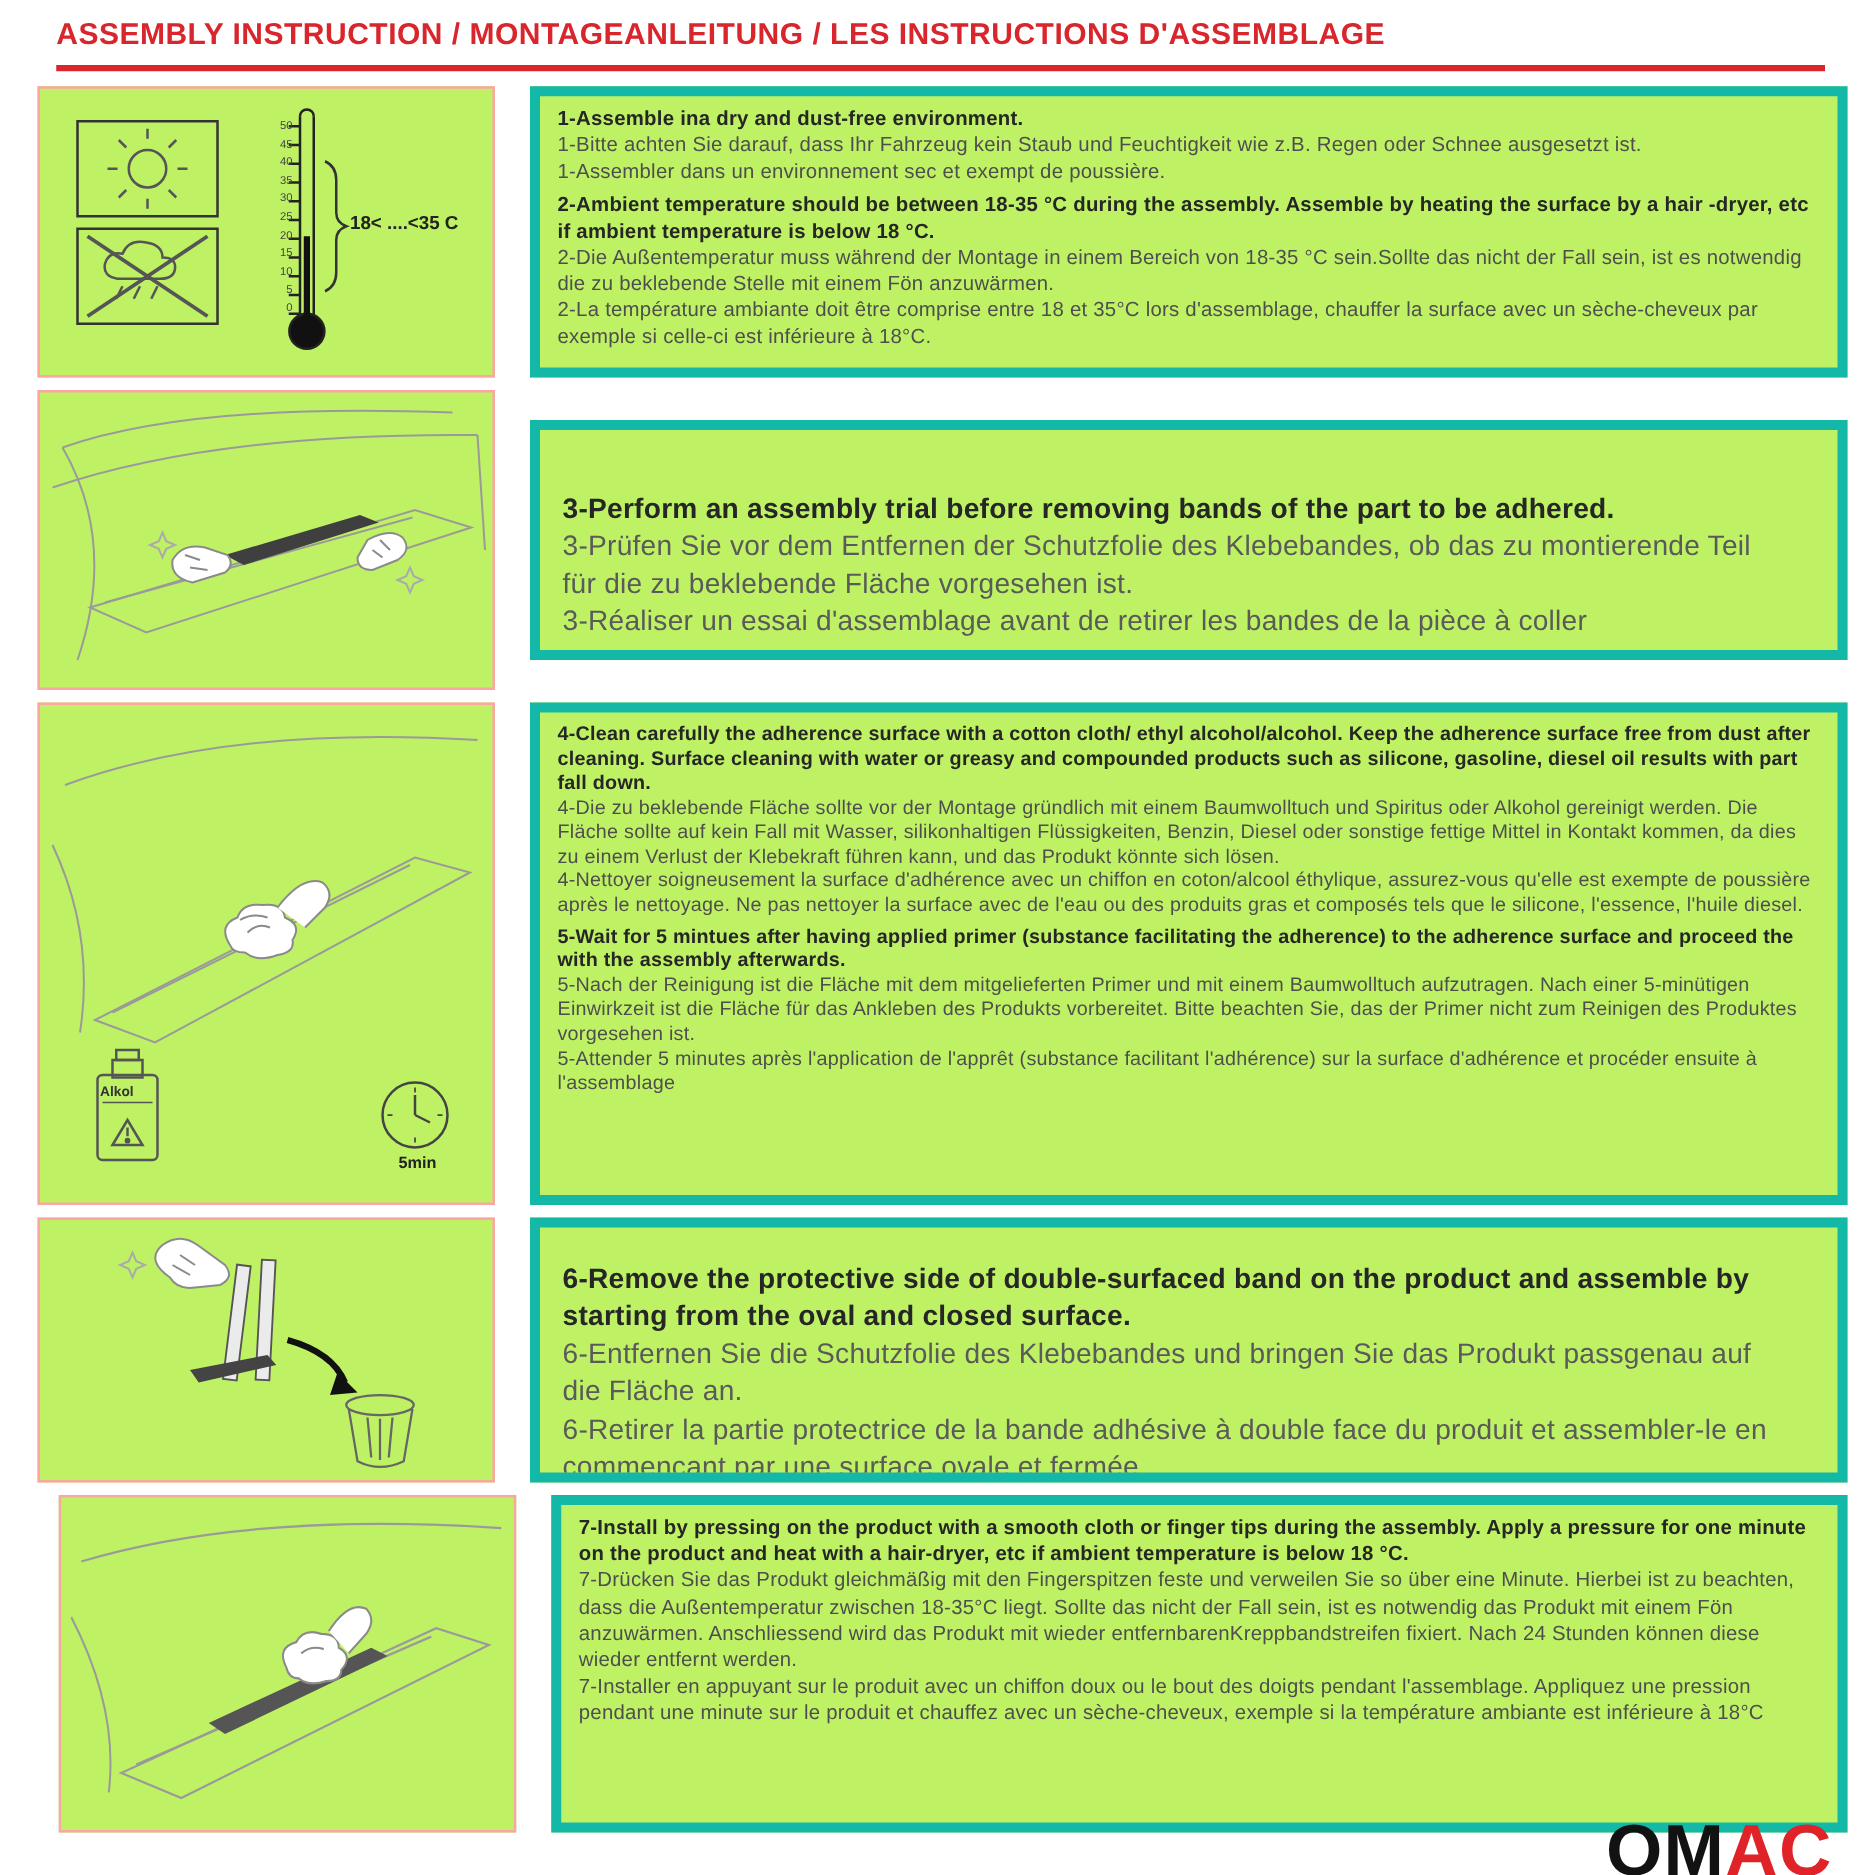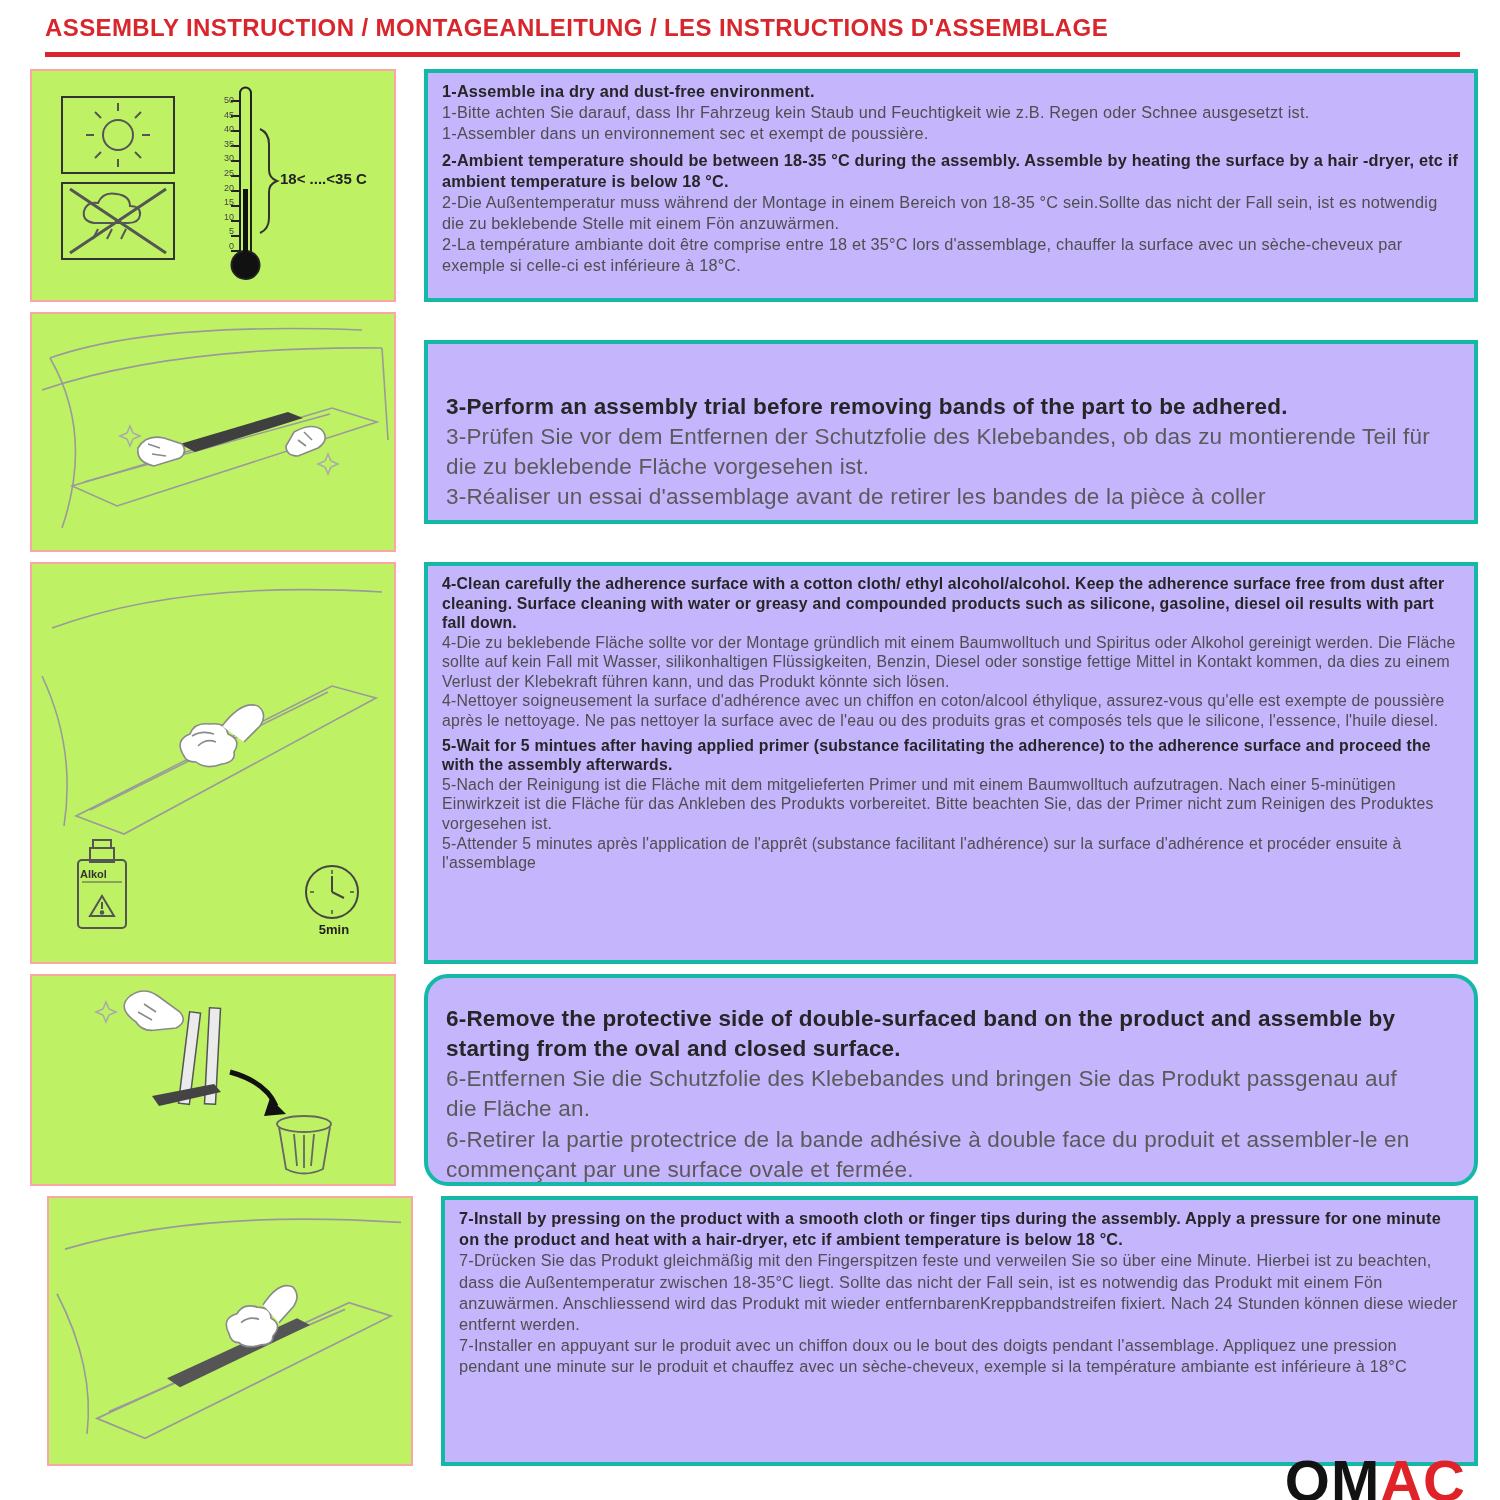--- a/index.html
+++ b/index.html
@@ -3,32 +3,32 @@
 <meta charset="utf-8">
 <style>
   html,body{margin:0;padding:0;background:#ffffff;}
   body{width:1500px;height:1500px;font-family:"Liberation Sans",sans-serif;position:relative;overflow:hidden;}
   .page{position:relative;width:1500px;height:1500px;background:#fff;}
   .title{margin:14px 40px 0 45px;font-size:24px;font-weight:bold;color:#d8262c;letter-spacing:.4px;}
   .title-rule{height:5px;background:#d8262c;margin:10px 40px 0 45px;}
   .rows{margin:12px 22px 0 30px;display:flex;flex-direction:column;gap:10px;}
   .row{display:flex;gap:28px;}
   .illus{width:366px;flex:none;border:2px solid #fca5a5;position:relative;box-sizing:border-box;background:#bef264;}
-  .text-cell{flex:1;border:4px solid #14b8a6;box-sizing:border-box;padding:8px 14px;overflow:hidden;background:#c4b5fd;}
+  .text-cell{flex:1;border:8px solid #14b8a6;box-sizing:border-box;padding:8px 14px;overflow:hidden;background:#bef264;}
   .row1{height:233px;} .row2{height:240px;align-items:center;} .row3{height:402px;} .row4{height:212px;} .row5{height:270px;margin-left:17px;}
   .text-cell p{margin:0;letter-spacing:.2px;}
   .small p{font-size:16.3px;line-height:1.3;}
   .row3 .text-cell p{font-size:15.8px;line-height:1.24;}
   .big p{font-size:22.5px;line-height:1.34;}
   p.bold{font-weight:bold;color:#262626;}
   p.normal{color:#4e4e4e;}
   .big p.normal{color:#5a5a5a;}
   p.gap{margin-top:5px;}
   .row2 .text-cell{padding:48px 40px 8px 18px;}
-  .row4 .text-cell{padding:26px 40px 8px 18px;border-radius:24px;}
+  .row4 .text-cell{padding:26px 40px 8px 18px;}
   .overlay{position:absolute;color:#333;}
   .thermo-ticks{left:172px;top:22px;width:30px;text-align:right;font-size:9px;line-height:14.6px;white-space:pre-line;color:#444;}
   .thermo-range{left:248px;top:99px;font-size:15px;font-weight:bold;color:#222;}
   .bottle-label{left:48px;top:304px;width:44px;text-align:left;font-size:11px;font-weight:bold;color:#333;}
   .clock-label{left:276px;top:358px;width:52px;text-align:center;font-size:13px;font-weight:bold;color:#222;}
   svg{display:block;}
   .logo{position:absolute;right:34px;bottom:4px;font-size:58px;font-weight:bold;letter-spacing:1px;line-height:1;}
   .logo .om{color:#121212;}
   .logo .ac{color:#e02329;}
 </style>

